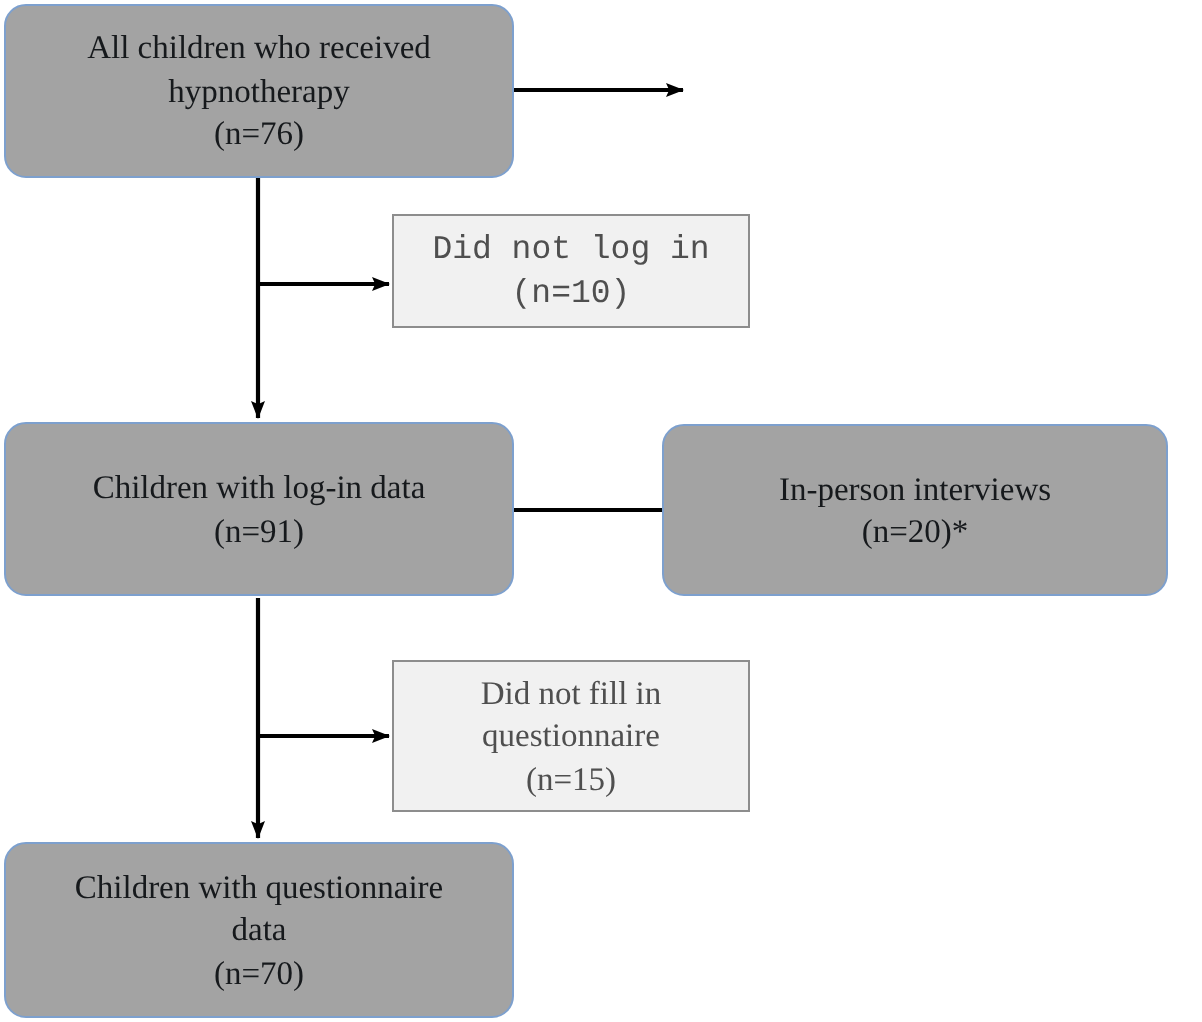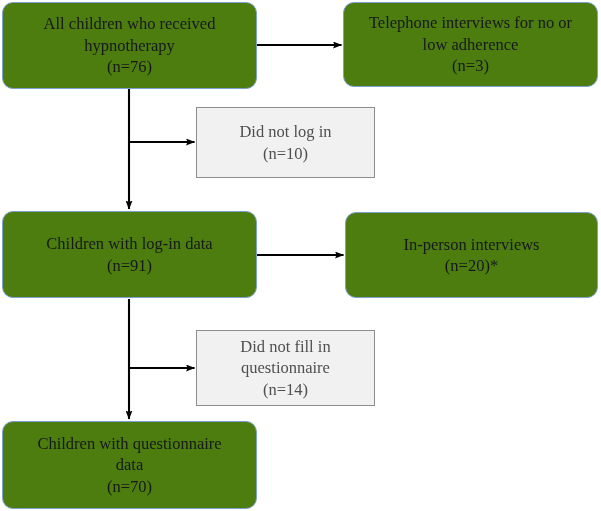--- a/index.html
+++ b/index.html
@@ -18,21 +18,21 @@
   .node {
     position: absolute;
     box-sizing: border-box;
     display: flex;
     align-items: center;
     justify-content: center;
     text-align: center;
     line-height: 1.30;
   }
   .node-primary {
-    background: #4d7c0f;
+    background: #a3a3a3;
     border: 1.4px solid #7da0ce;
     border-radius: 11px;
     color: #16191c;
     font-size: 16.5px;
   }
   .node-excluded {
     background: #f1f1f1;
     border: 1.6px solid #8d8d8d;
     border-radius: 0;
     color: #4f4f4f;
@@ -72,45 +72,40 @@
       <line x1="129" y1="299" x2="129" y2="419" marker-end="url(#arrowhead)"></line>
     </g>
   </svg>
 
   <div class="node node-primary" style="left:2px; top:2px; width:255px; height:87px;">
     <span class="node-text">All children who received
 hypnotherapy
 (n=76)</span>
   </div>
 
-  <div class="node node-primary" style="left:343px; top:2px; width:255px; height:85px;">
-    <span class="node-text">Telephone interviews for no or
-low adherence
-(n=3)</span>
-  </div>
 
-  <div class="node node-excluded" style="left:196px; top:107px; width:179px; height:71px;">
+  <div class="node node-excluded" style="left:196px; top:107px; width:179px; height:57px;font-family:Liberation Mono, monospace;">
     <span class="node-text">Did not log in
 (n=10)</span>
   </div>
 
   <div class="node node-primary" style="left:2px; top:211px; width:255px; height:87px;">
     <span class="node-text">Children with log-in data
 (n=91)</span>
   </div>
 
-  <div class="node node-primary" style="left:345px; top:212px; width:253px; height:86px;">
+  <div class="node node-primary" style="left:331px; top:212px; width:253px; height:86px;">
     <span class="node-text">In-person interviews
 (n=20)*</span>
   </div>
 
   <div class="node node-excluded" style="left:196px; top:330px; width:179px; height:76px;">
     <span class="node-text">Did not fill in
 questionnaire
-(n=14)</span>
+(n=15)</span>
   </div>
 
   <div class="node node-primary" style="left:2px; top:421px; width:255px; height:88px;">
     <span class="node-text">Children with questionnaire
 data
 (n=70)</span>
   </div>
 
 </div>
 

